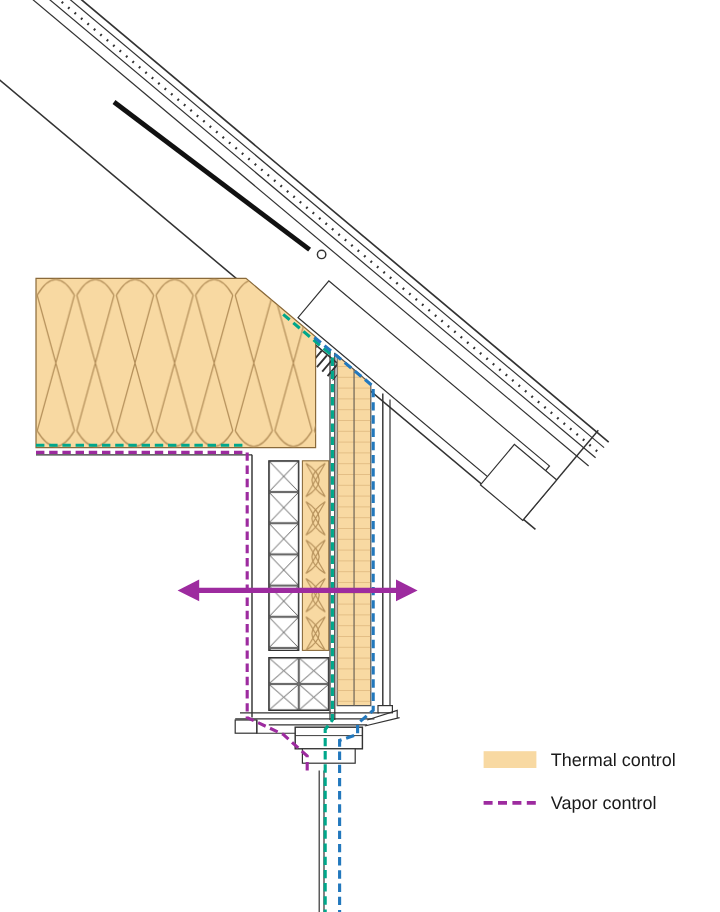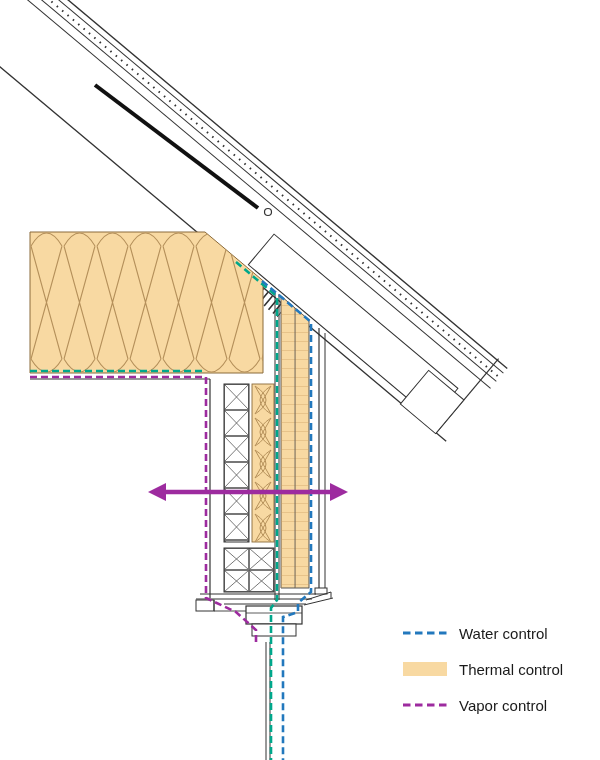--- a/index.html
+++ b/index.html
@@ -110,26 +110,20 @@
 
     <g>
       <line x1="164" y1="492" x2="332" y2="492" stroke-width="4.5" stroke="#9d2b9f"></line>
       <polygon points="148,492 166,483 166,501" fill="#9d2b9f"></polygon>
       <polygon points="348,492 330,483 330,501" fill="#9d2b9f"></polygon>
     </g>
   </svg>
 
   <div class="legend">
     <div class="legend-row">
-      <svg class="sw" width="46" height="12">
-        <line x1="1" y1="6" x2="45" y2="6" stroke-width="3.2" stroke-dasharray="7.5 4.5" stroke="#2278bd"></line>
-      </svg>
-      <span class="legend-label">Water control</span>
-    </div>
-    <div class="legend-row">
       <svg class="sw" width="46" height="16">
         <rect x="1" y="1" width="44" height="14" fill="#f8d9a2"></rect>
       </svg>
       <span class="legend-label">Thermal control</span>
     </div>
     <div class="legend-row">
       <svg class="sw" width="46" height="12">
         <line x1="1" y1="6" x2="45" y2="6" stroke-width="3.2" stroke-dasharray="7.5 4.5" stroke="#9d2b9f"></line>
       </svg>
       <span class="legend-label">Vapor control</span>

